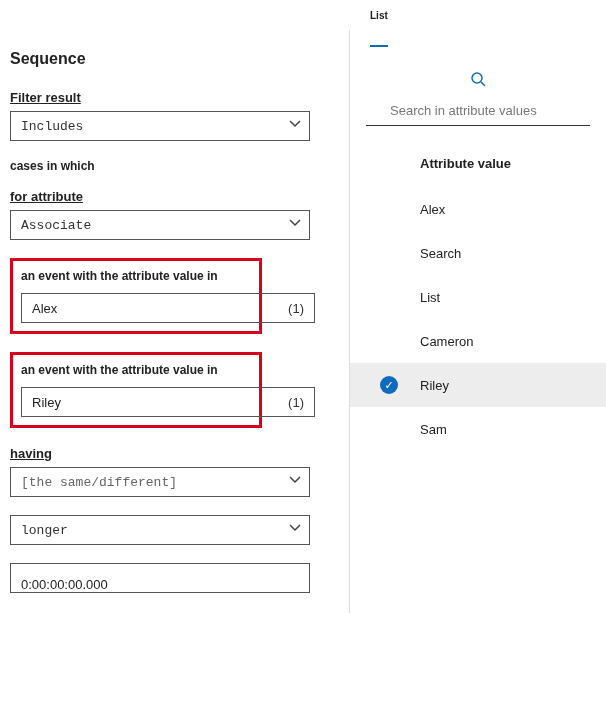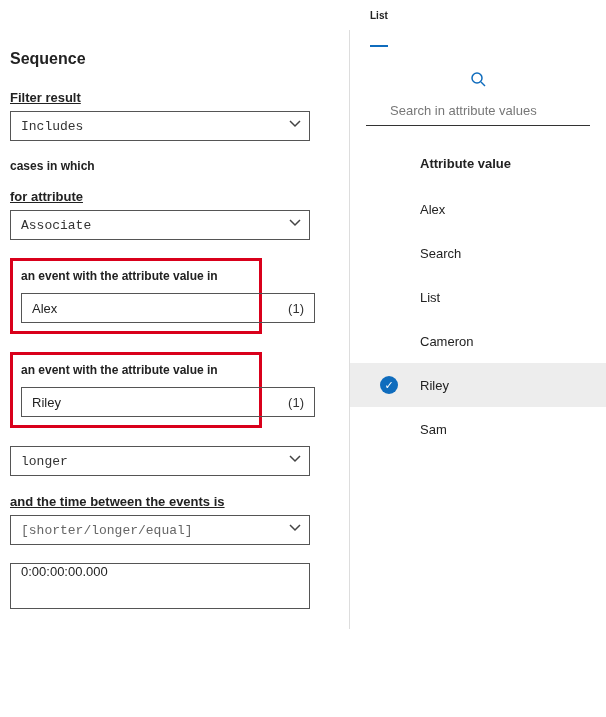--- a/index.html
+++ b/index.html
@@ -73,24 +73,24 @@
     border: 1px solid #555;
     display: flex;
     align-items: center;
     padding: 0 10px;
     font-size: 13px;
     justify-content: space-between;
   }
   .valuebox .count { color: #333; }
   .inputbox {
     width: 300px;
-    height: 46px;
+    height: 30px;
     border: 1px solid #555;
     display: flex;
-    align-items: flex-start;
+    align-items: flex-end;
     padding: 0 10px;
     font-size: 13px;
   }
   
   .tabs {
     display: flex;
     gap: 22px;
     padding: 0 20px;
     margin-bottom: 4px;
   }
@@ -201,43 +201,43 @@
 
 
     <div class="highlight-box">
       <div class="txt" style="margin-bottom:10px;">an event with the attribute value in</div>
       <div class="valuebox">
         <span>Riley</span>
         <span class="count">(1)</span>
       </div>
     </div>
 
-
     <div class="group">
+      <div class="label">having</div>
+      <div class="select">
+        <span class="placeholder">[the same/different]</span>
+        <span class="chev">
+          <svg class="chev-icon" viewBox="0 0 12 12">
+              <path d="M1 3 L6 8 L11 3" fill="none" stroke="#444" stroke-width="1.5"></path>
+            </svg>
+        </span>
+      </div>
+    </div>
+
+    <div class="group">
       <div class="select">
         <span>longer</span>
         <span class="chev">
           <svg class="chev-icon" viewBox="0 0 12 12">
               <path d="M1 3 L6 8 L11 3" fill="none" stroke="#444" stroke-width="1.5"></path>
             </svg>
         </span>
       </div>
     </div>
 
-    <div class="group">
-      <div class="label">and the time between the events is</div>
-      <div class="select">
-        <span class="placeholder">[shorter/longer/equal]</span>
-        <span class="chev">
-          <svg class="chev-icon" viewBox="0 0 12 12">
-              <path d="M1 3 L6 8 L11 3" fill="none" stroke="#444" stroke-width="1.5"></path>
-            </svg>
-        </span>
-      </div>
-    </div>
 
     <div class="inputbox">
       <span>0:00:00:00.000</span>
     </div>
   </div>
 
   <div class="right">
     <div class="tabs">
       <div class="tab active">List</div>
     </div>

